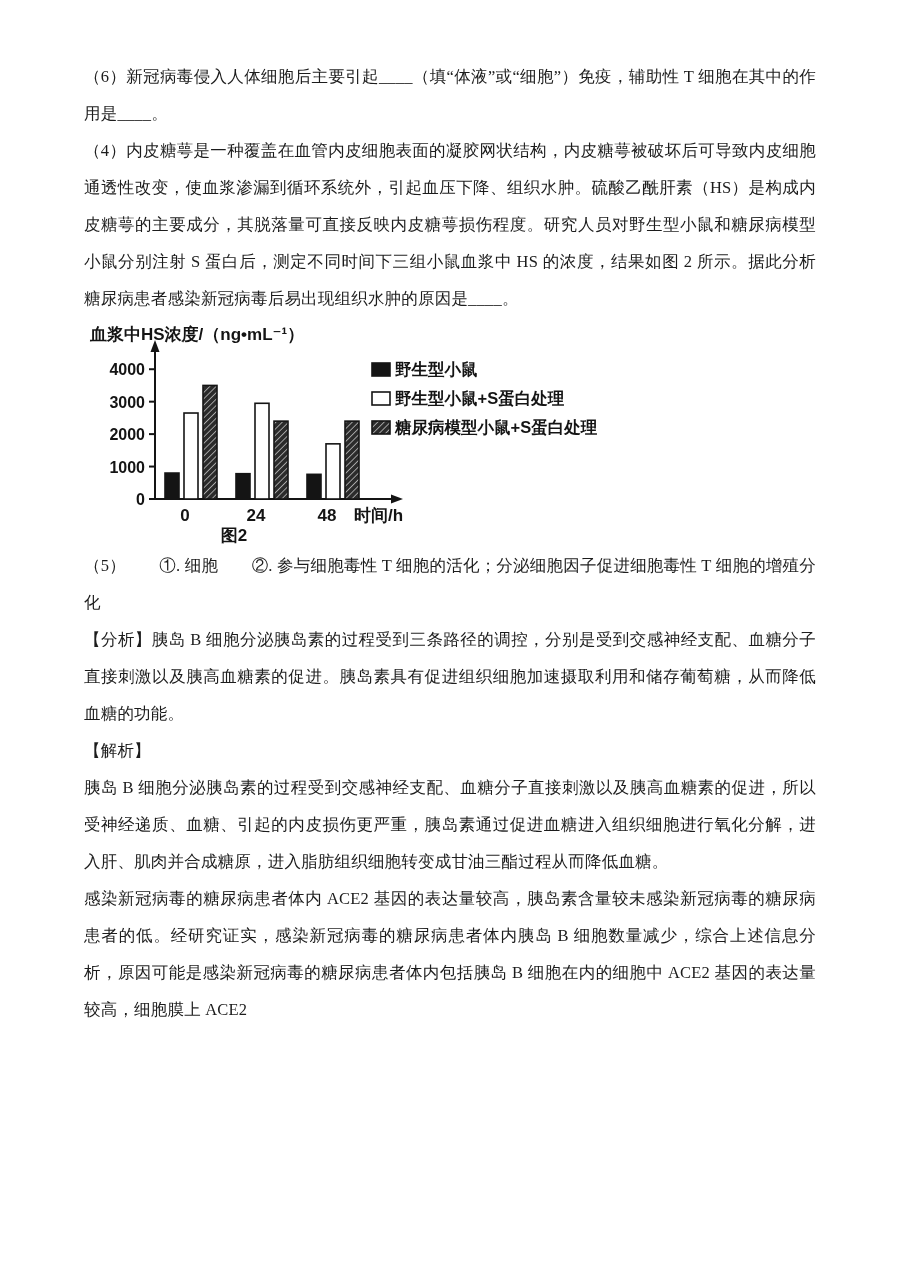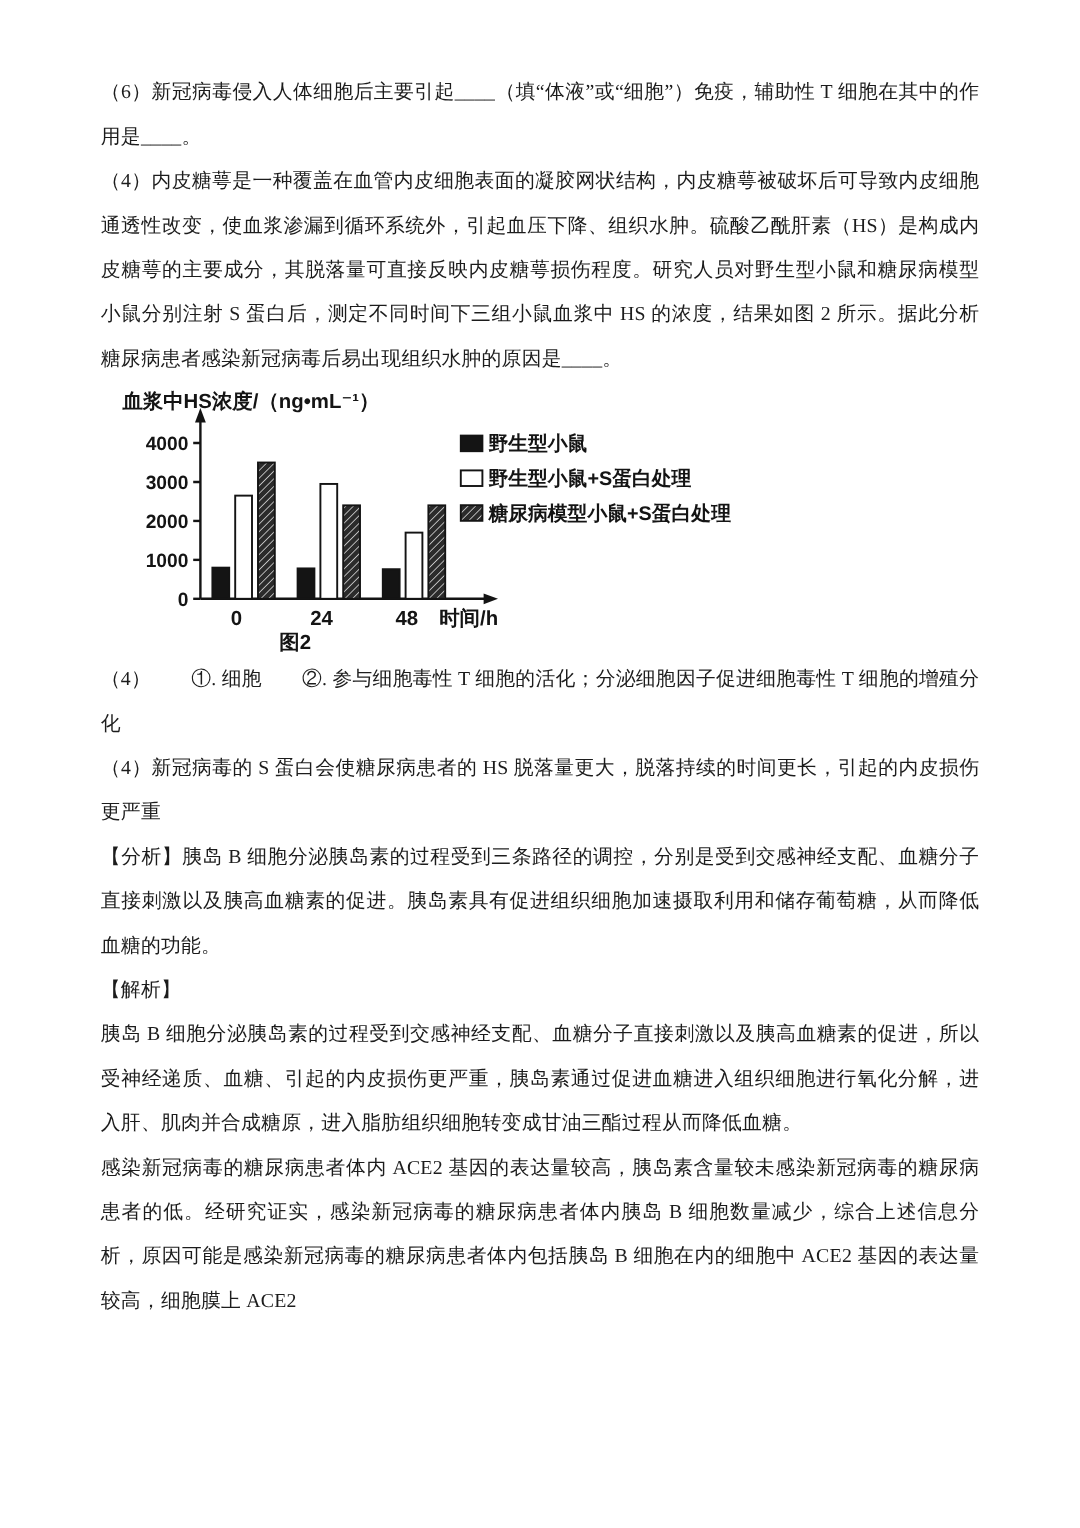--- a/index.html
+++ b/index.html
@@ -15,21 +15,21 @@
     position:relative;
   }
   .para{
     margin:0;
     line-height:37px;
     text-align:justify;
     letter-spacing:0.2px;
     word-break:break-all;
   }
   .figure{
-    margin:6px 0 2px 16px;
+    margin:6px 0 2px 4px;
     padding:0;
   }
   .figure svg{display:block;}
 </style>
 </head>
 <body>
 
 <div class="page">
 
   <p class="para">（6）新冠病毒侵入人体细胞后主要引起____（填“体液”或“细胞”）免疫，辅助性 T 细胞在其中的作用是____。</p>
@@ -74,21 +74,20 @@
         <text x="146" y="218" text-anchor="middle" font-size="17" font-weight="bold" font-family="&quot;Liberation Sans&quot;,&quot;DejaVu Sans&quot;,sans-serif" fill="#141414">图2</text>
         <rect x="284" y="40" width="18" height="13" stroke="#141414" stroke-width="1.6" fill="#141414"></rect>
         <text x="307" y="52" text-anchor="start" font-size="16.5" font-weight="bold" font-family="&quot;Liberation Sans&quot;,&quot;DejaVu Sans&quot;,sans-serif" fill="#141414">野生型小鼠</text>
         <rect x="284" y="69" width="18" height="13" stroke="#141414" stroke-width="1.6" fill="#ffffff"></rect>
         <text x="307" y="81" text-anchor="start" font-size="16.5" font-weight="bold" font-family="&quot;Liberation Sans&quot;,&quot;DejaVu Sans&quot;,sans-serif" fill="#141414">野生型小鼠+S蛋白处理</text>
         <rect x="284" y="98" width="18" height="13" stroke="#141414" stroke-width="1.6" fill="url(#hatch)"></rect>
         <text x="307" y="110" text-anchor="start" font-size="16.5" font-weight="bold" font-family="&quot;Liberation Sans&quot;,&quot;DejaVu Sans&quot;,sans-serif" fill="#141414">糖尿病模型小鼠+S蛋白处理</text>
       </svg>
   </div>
 
-  <p class="para">（4）　　①. 细胞　　②. 参与细胞毒性 T 细胞的活化；分泌细胞因子促进细胞毒性 T 细胞的增殖分化</p>
-  <p class="para">（4）新冠病毒的 S 蛋白会使糖尿病患者的 HS 脱落量更大，脱落持续的时间更长，引起的内皮损伤更严重</p>
+  <p class="para">（5）　　①. 细胞　　②. 参与细胞毒性 T 细胞的活化；分泌细胞因子促进细胞毒性 T 细胞的增殖分化</p>
 
   <p class="para">【分析】胰岛 B 细胞分泌胰岛素的过程受到三条路径的调控，分别是受到交感神经支配、血糖分子直接刺激以及胰高血糖素的促进。胰岛素具有促进组织细胞加速摄取利用和储存葡萄糖，从而降低血糖的功能。</p>
   <p class="para">【解析】</p>
   <p class="para">胰岛 B 细胞分泌胰岛素的过程受到交感神经支配、血糖分子直接刺激以及胰高血糖素的促进，所以受神经递质、血糖、引起的内皮损伤更严重，胰岛素通过促进血糖进入组织细胞进行氧化分解，进入肝、肌肉并合成糖原，进入脂肪组织细胞转变成甘油三酯过程从而降低血糖。</p>
   <p class="para">感染新冠病毒的糖尿病患者体内 ACE2 基因的表达量较高，胰岛素含量较未感染新冠病毒的糖尿病患者的低。经研究证实，感染新冠病毒的糖尿病患者体内胰岛 B 细胞数量减少，综合上述信息分析，原因可能是感染新冠病毒的糖尿病患者体内包括胰岛 B 细胞在内的细胞中 ACE2 基因的表达量较高，细胞膜上 ACE2</p>
 
 </div>
 
 </body></html>

